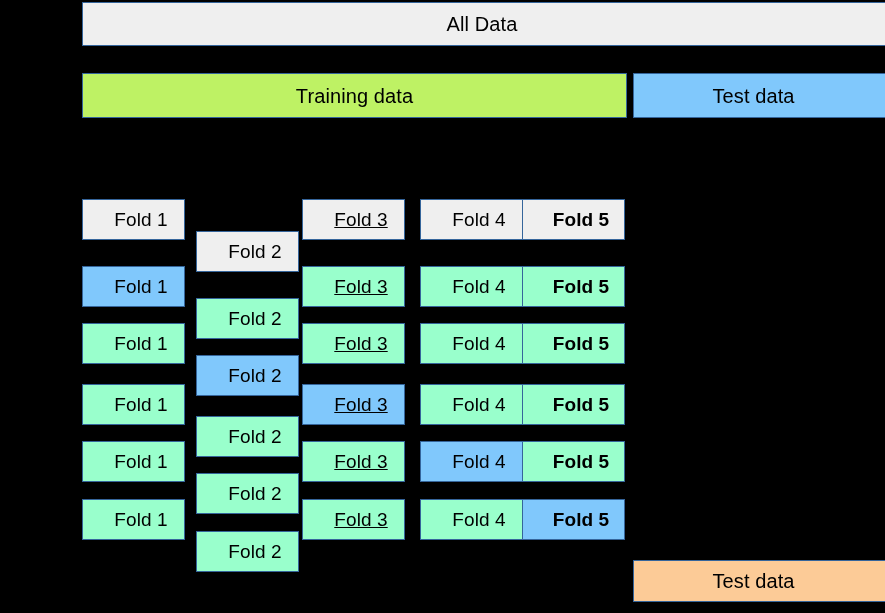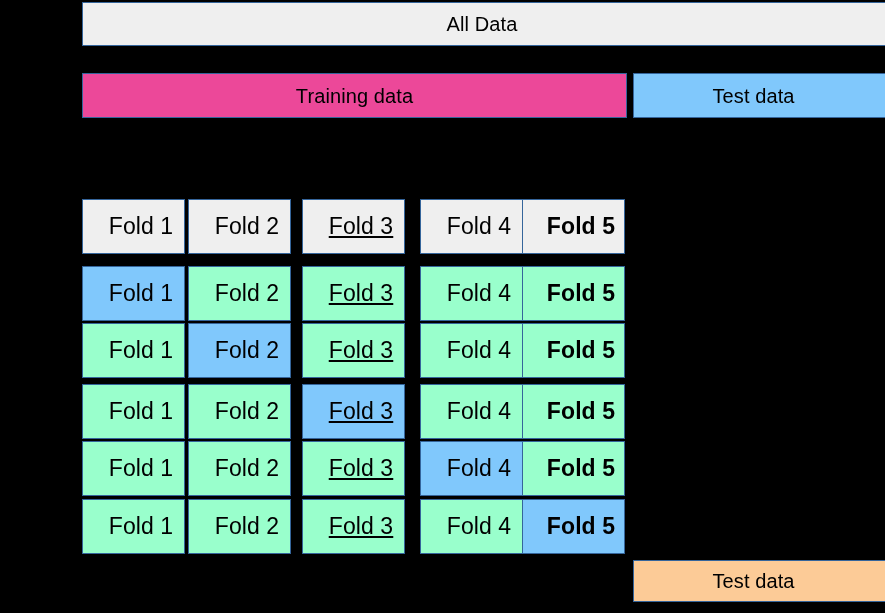--- a/index.html
+++ b/index.html
@@ -40,21 +40,21 @@
     background: #efefef;
     font-size: 20px;
   }
   .all-data .box-label { transform: translateX(-5px); }
 
   .training-data {
     left: 82px;
     top: 73px;
     width: 545px;
     height: 45px;
-    background: #ec4899;
+    background: #bef264;
     font-size: 20px;
   }
   .test-data-top {
     left: 633px;
     top: 73px;
     width: 259px;
     height: 45px;
     background: #80c8fc;
     font-size: 20px;
   }
@@ -74,26 +74,26 @@
   .fold-row {
     position: absolute;
     left: 0;
     width: 885px;
     height: 41px;
   }
   .fold-box {
     position: absolute;
     top: 0;
     width: 103px;
-    height: 55px;
-    font-size: 23px;
+    height: 41px;
+    font-size: 19px;
     padding-left: 15px;
   }
   .fold-box.c0 { left: 82px; }
-  .fold-box.c1 { left: 188px; }
+  .fold-box.c1 { left: 196px; margin-top: 32px; }
   .fold-box.c2 { left: 302px; text-decoration: underline; }
   .fold-box.c3 { left: 420px; }
   .fold-box.c4 { left: 522px; font-weight: bold; }
 
   .swatch-gray  { background: #efefef; }
   .swatch-green { background: #99ffcc; }
   .swatch-blue  { background: #80c8fc; }
 
   .row-y0 { top: 199px; }
   .row-y1 { top: 266px; }

